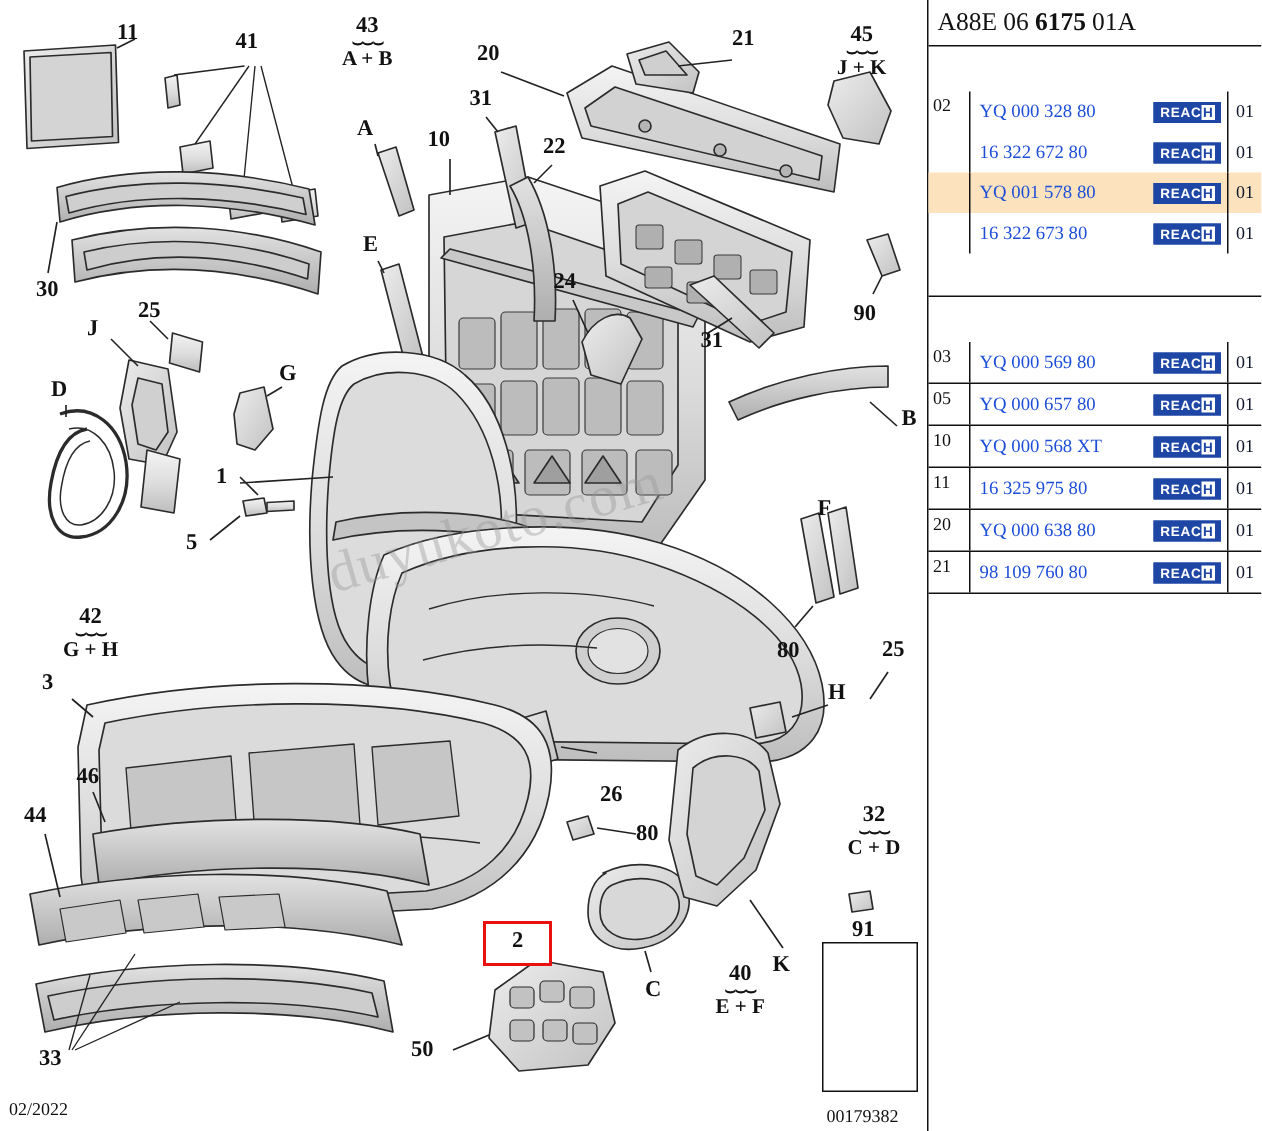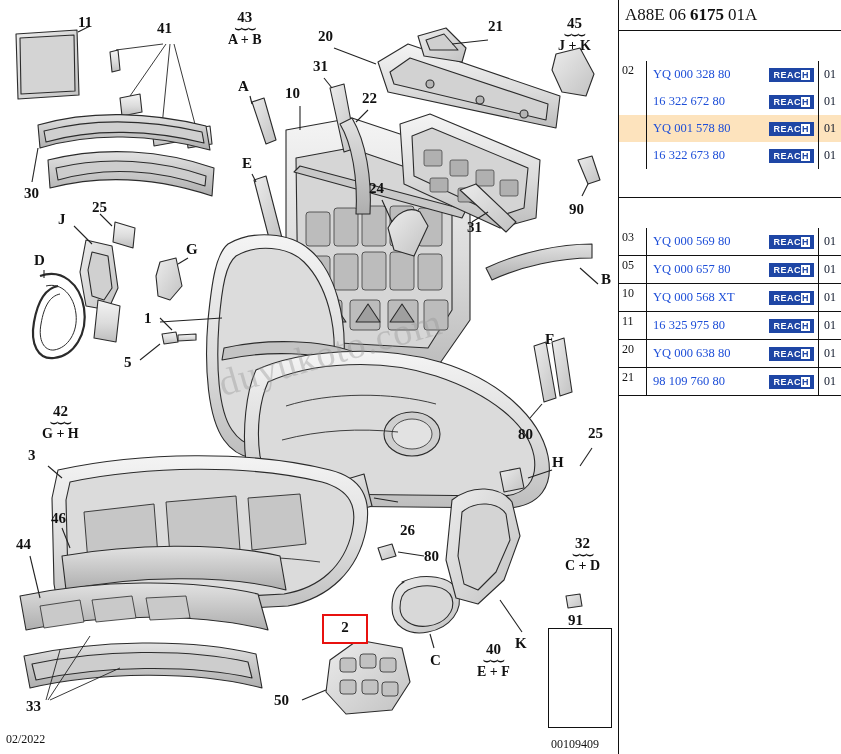--- a/index.html
+++ b/index.html
@@ -337,21 +337,21 @@
       <span class="bot">E + F</span>
     </div>
 
     <div class="hl-box" style="left:322px;top:614px;width:42px;height:26px;">
       <span>2</span>
     </div>
 
     <div class="inset" style="left:548px;top:628px;width:62px;height:98px;"></div>
 
     <div class="datebox">02/2022</div>
-    <div class="codebox">00109409</div>
+    <div class="codebox">00179382</div>
   </div>
 
   <div id="table">
 
     <div id="tbl-head">
       <span>A88E 06</span>
       <span class="sp"></span>
       <b>6175</b>
       <span class="sp"></span>
       <span>01A</span>

